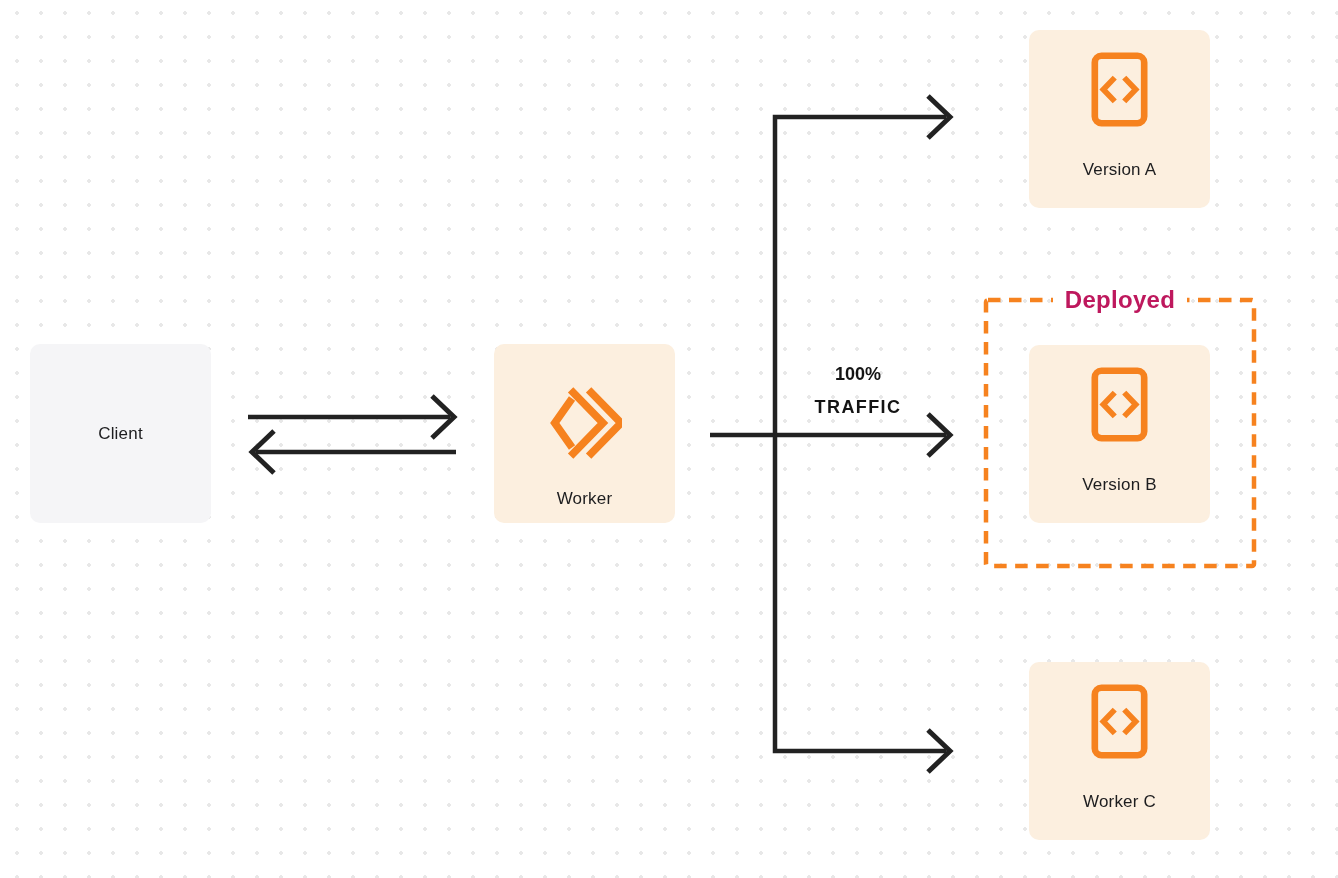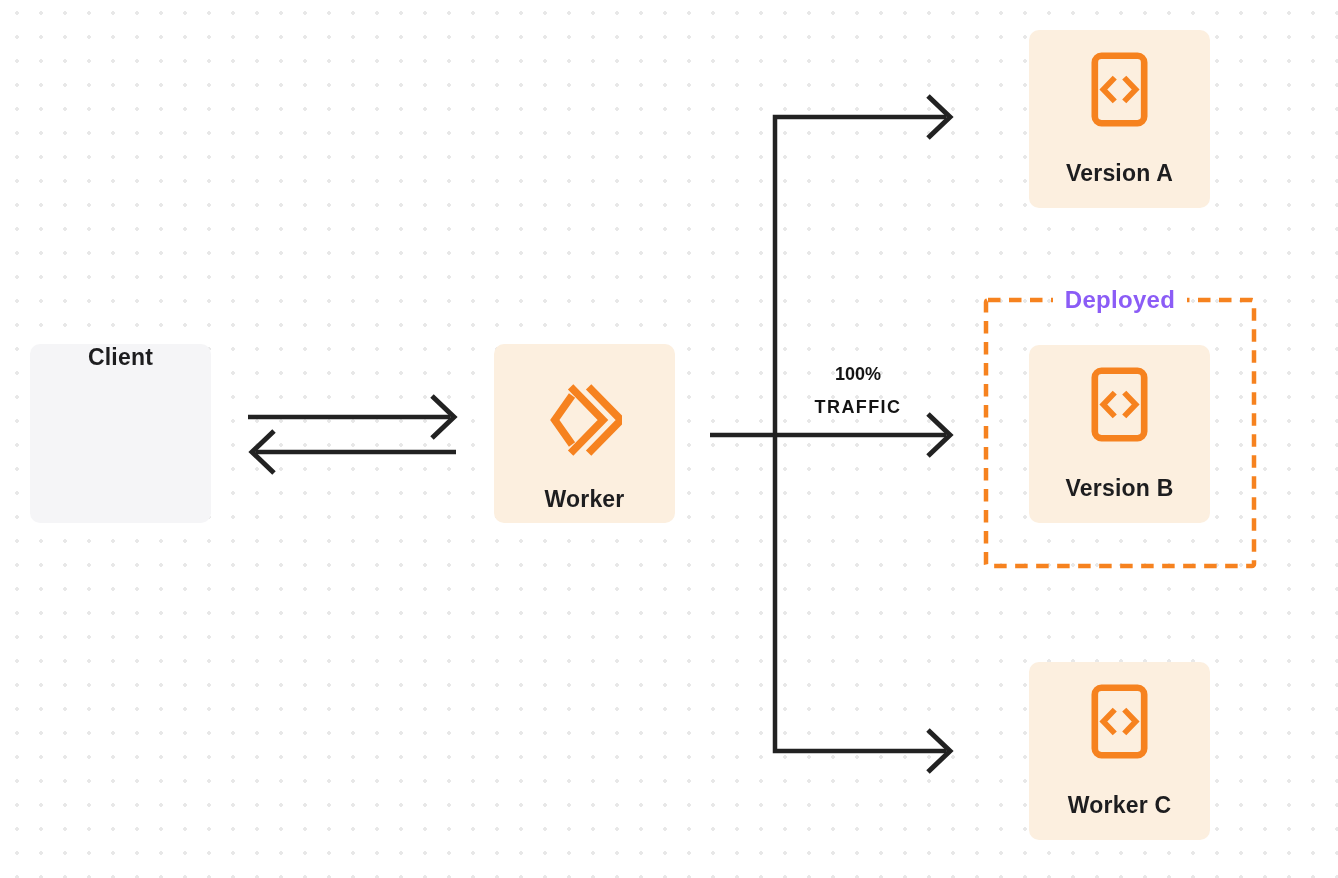--- a/index.html
+++ b/index.html
@@ -23,31 +23,32 @@
   }
 
   .node {
     position: absolute;
     border-radius: 10px;
     display: flex;
     flex-direction: column;
     align-items: center;
   }
   .node .label {
-    font-weight: 700;
-    font-size: 23px;
+    font-weight: 400;
+    font-size: 17px;
     color: #1d1d1f;
     letter-spacing: 0.2px;
     white-space: nowrap;
   }
 
   .node.client {
     left: 30px; top: 344px;
     width: 181px; height: 179px;
     background: #f5f5f7;
+    justify-content: center;
   }
 
   .node.cream { background: #fcefdf; }
 
   .node.worker {
     left: 494px; top: 344px;
     width: 181px; height: 179px;
     padding-top: 0;
     justify-content: center;
   }
@@ -78,21 +79,21 @@
     left: 986px; top: 286px;
     width: 268px;
     text-align: center;
   }
   .deployed-label-row span {
     display: inline-block;
     background: #ffffff;
     padding: 0 12px;
     font-weight: 700;
     font-size: 24px;
-    color: #8b5cf6;
+    color: #be185d;
     letter-spacing: 0.3px;
   }
 </style>
 </head>
 <body>
 
 <div class="canvas">
 
   <svg class="wires" viewBox="0 0 1338 878" fill="none">
 

